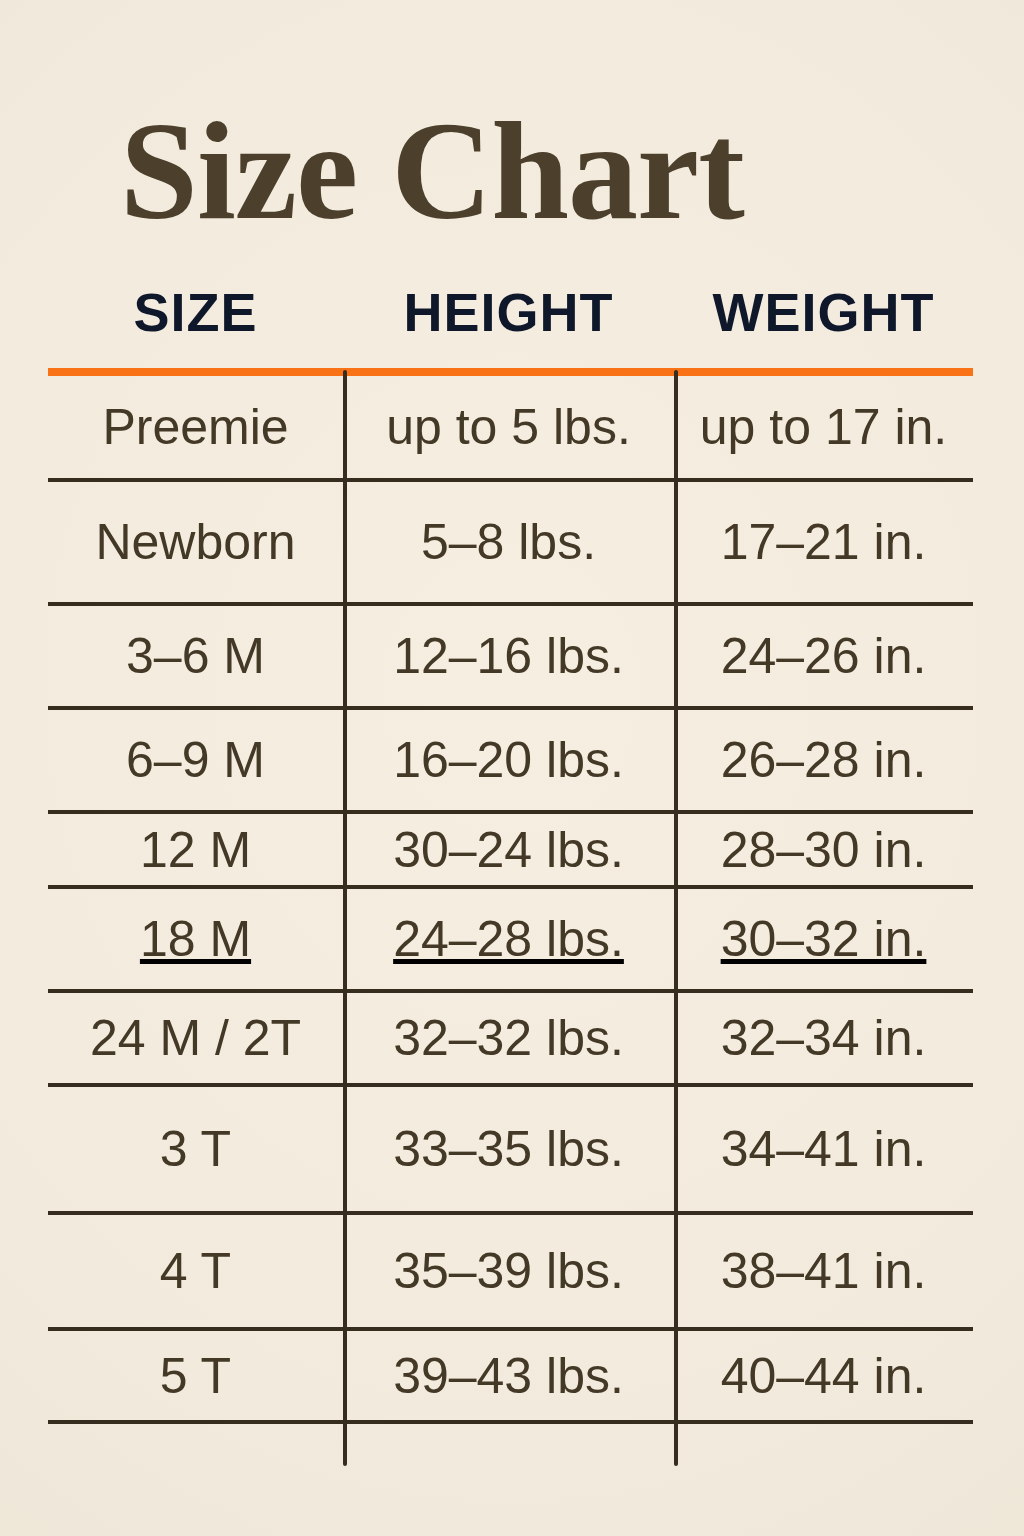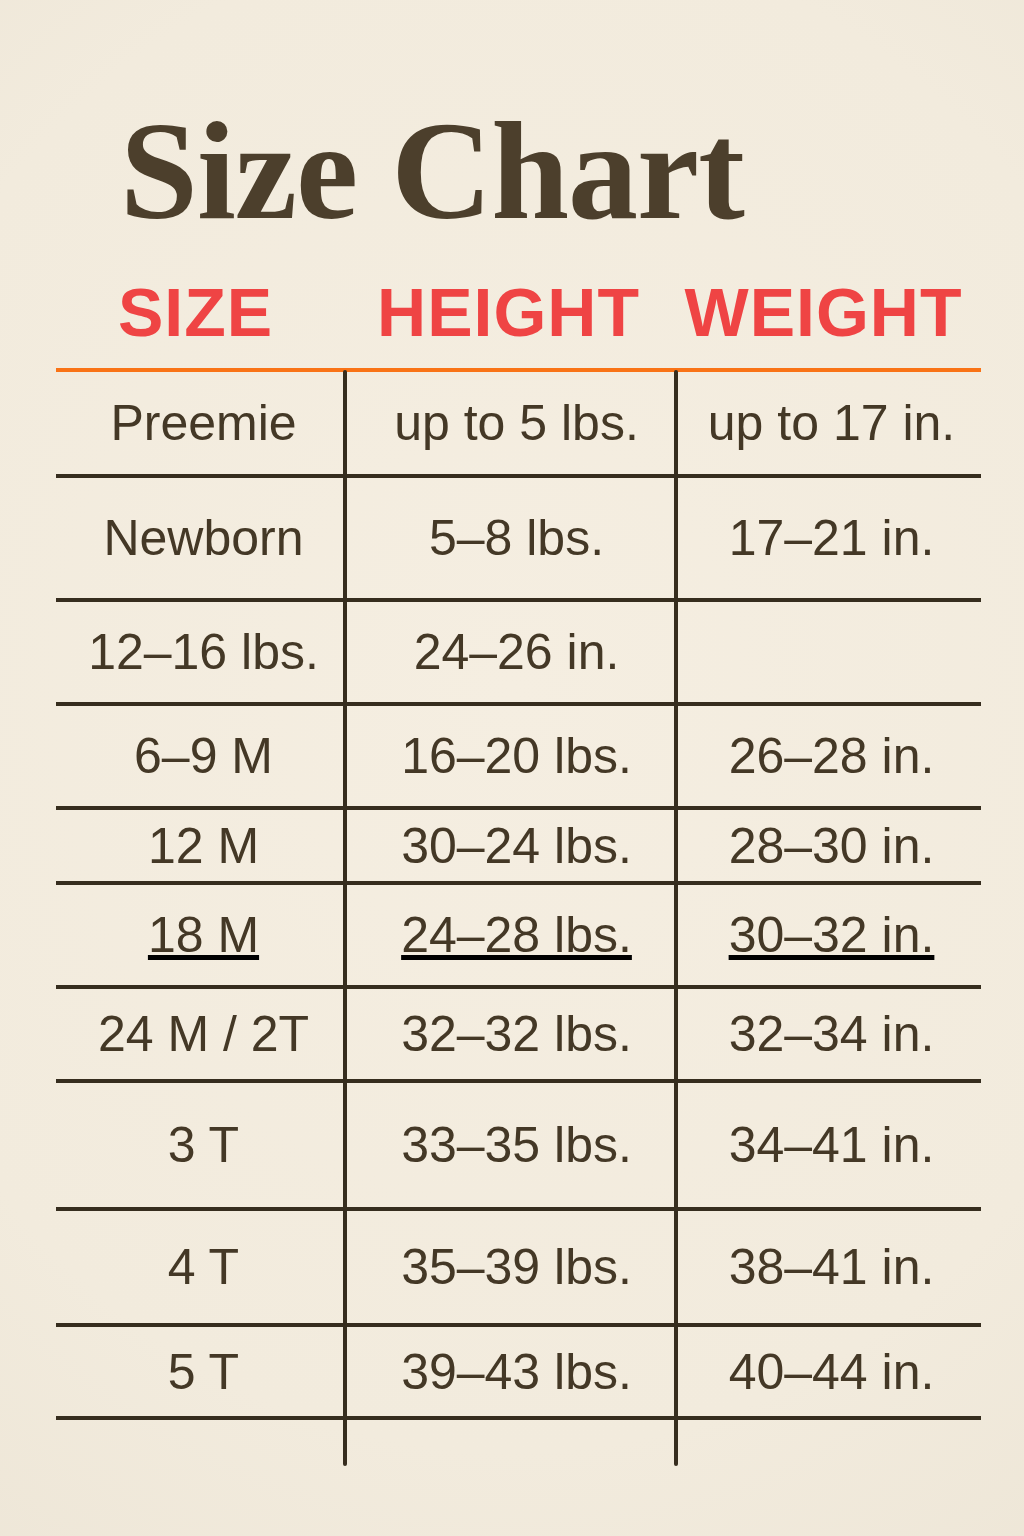--- a/index.html
+++ b/index.html
@@ -30,30 +30,30 @@
     left: 48px; top: 262px;
     width: 925px; height: 100px;
     display: grid;
     grid-template-columns: 295px 331px 299px;
   }
   .header-cell {
     display: flex;
     align-items: center;
     justify-content: center;
     font-weight: bold;
-    font-size: 68px;
+    font-size: 54px;
     letter-spacing: 1px;
-    color: #ef4444;
+    color: #0f172a;
   }
 
   .rows {
     position: absolute;
-    left: 56px; top: 368px;
+    left: 48px; top: 368px;
     width: 925px;
-    border-top: 4px solid #f97316;
+    border-top: 8px solid #f97316;
   }
   .row {
     display: grid;
     grid-template-columns: 295px 331px 299px;
     border-bottom: 4px solid #362d1e;
   }
   .row:nth-child(1)  { height: 106px; }
   .row:nth-child(2)  { height: 124px; }
   .row:nth-child(3)  { height: 104px; }
   .row:nth-child(4)  { height: 104px; }
@@ -102,20 +102,21 @@
     <div class="cell">Preemie</div>
     <div class="cell">up to 5 lbs.</div>
     <div class="cell">up to 17 in.</div>
   </div>
   <div class="row">
     <div class="cell">Newborn</div>
     <div class="cell">5–8 lbs.</div>
     <div class="cell">17–21 in.</div>
   </div>
   <div class="row">
+    <div class="cell">3–6 M</div>
     <div class="cell">12–16 lbs.</div>
     <div class="cell">24–26 in.</div>
   </div>
   <div class="row">
     <div class="cell">6–9 M</div>
     <div class="cell">16–20 lbs.</div>
     <div class="cell">26–28 in.</div>
   </div>
   <div class="row">
     <div class="cell">12 M</div>

